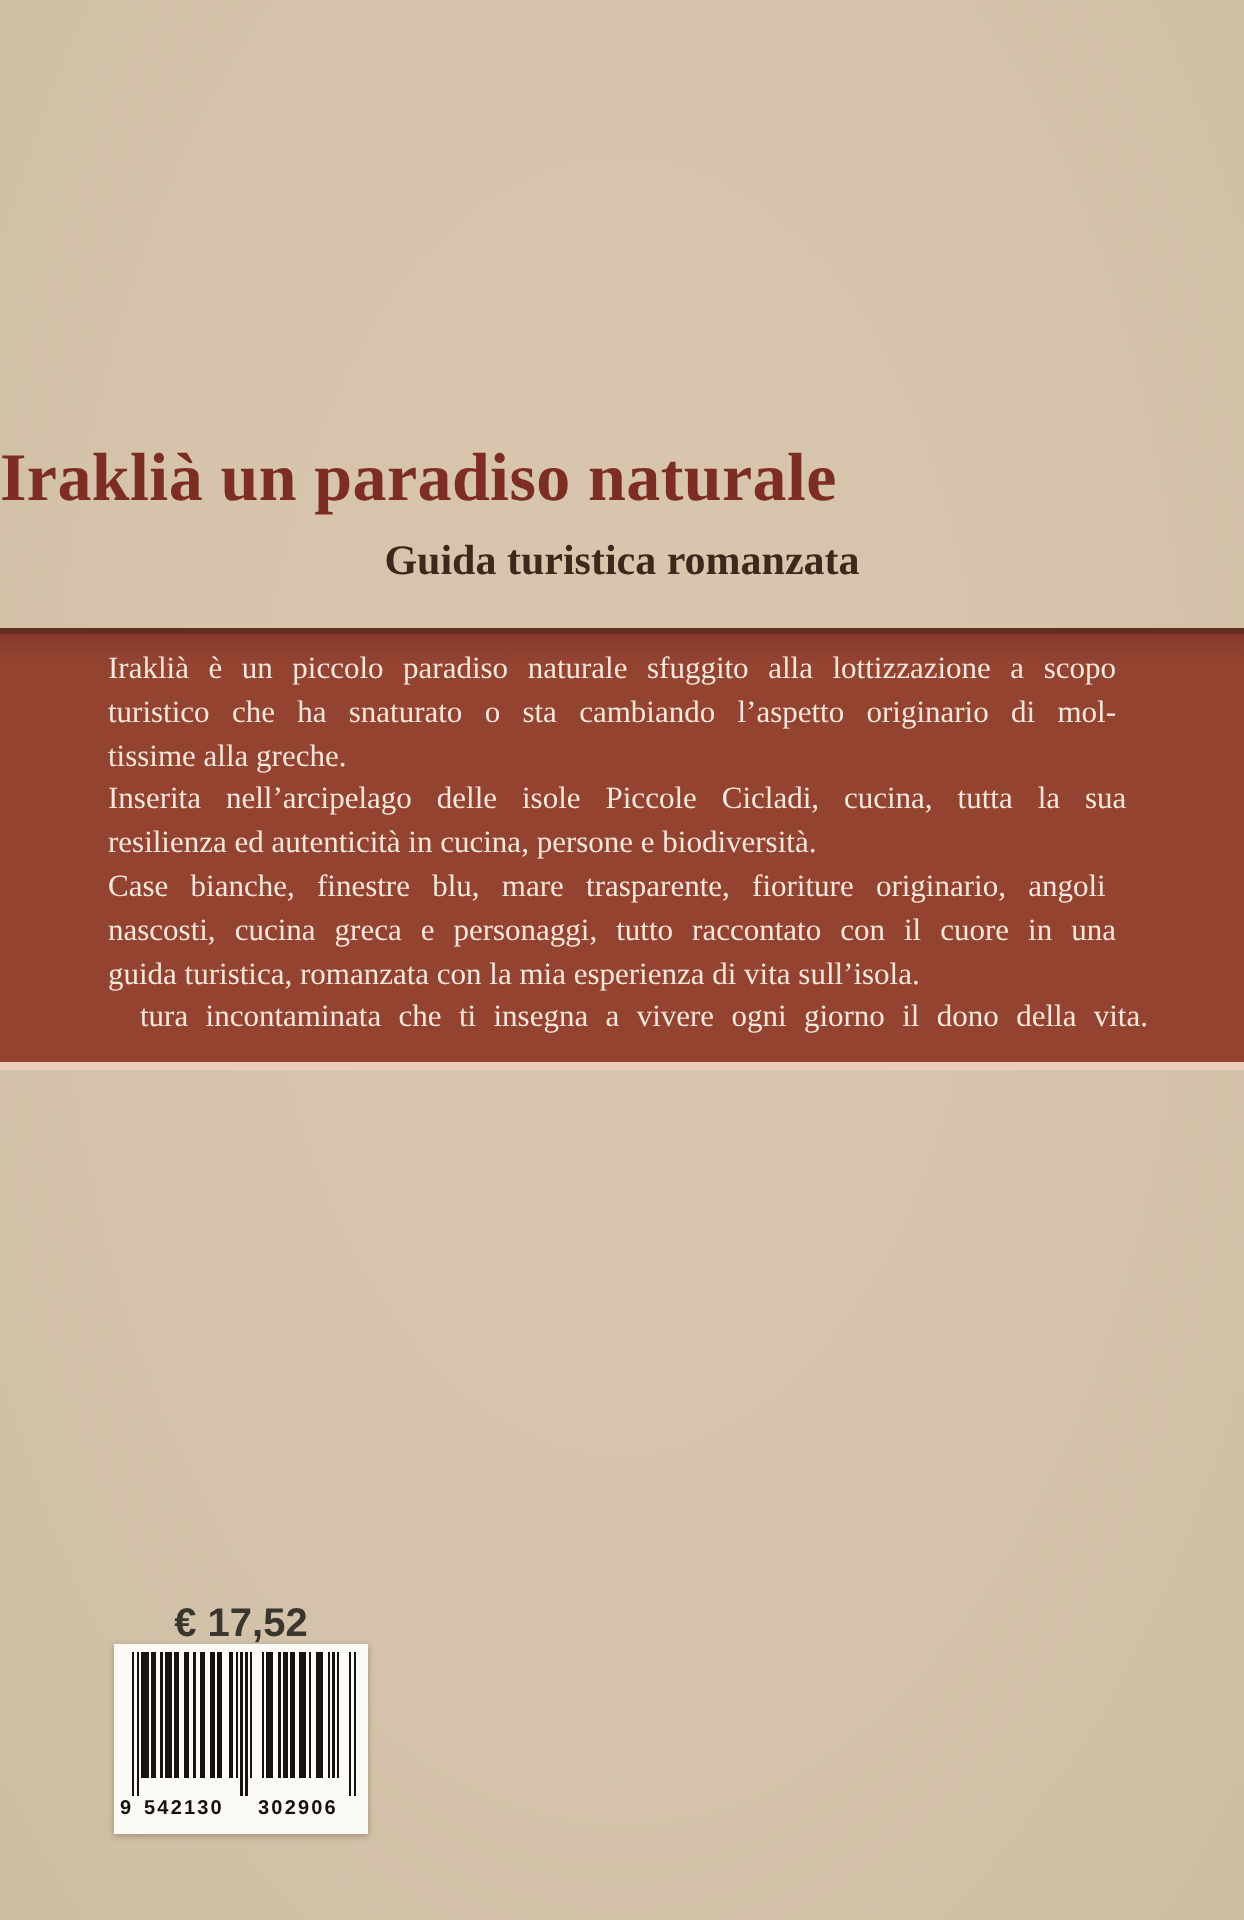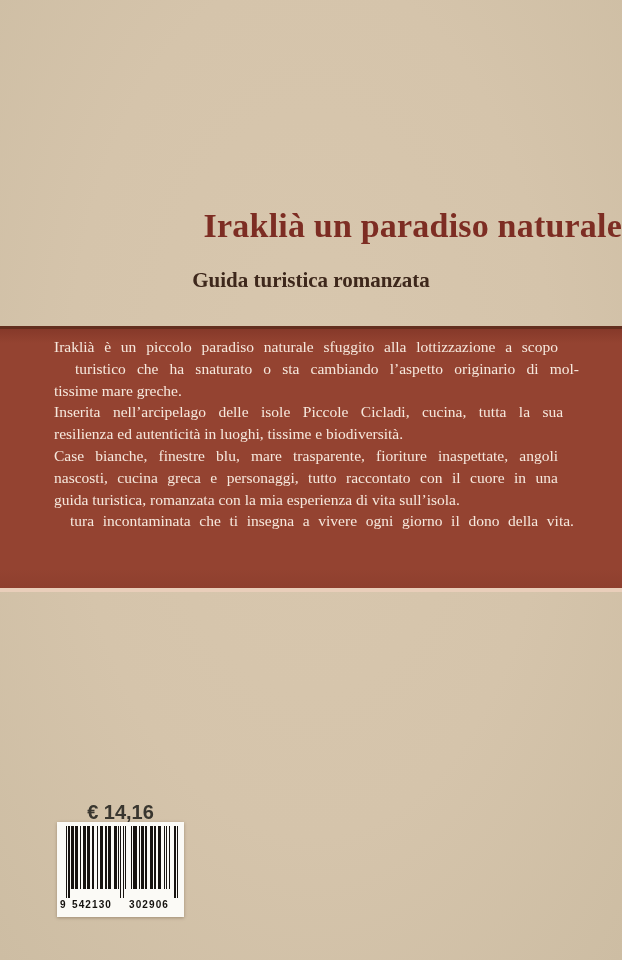--- a/index.html
+++ b/index.html
@@ -2,31 +2,31 @@
 <html style="--panel-color: #944331; --panel-text-color: #f6e8dd; --title-color: #7d2d23; --subtitle-color: #3e281c;"><head>
 <meta charset="utf-8">
 <style>
   html,body{margin:0;padding:0;background:#d5c4ab;}
   .page{
     position:relative;width:622px;height:960px;overflow:hidden;
     background:radial-gradient(ellipse at 50% 42%, #d8c7ae 0%, #d5c4ab 55%, #cdbda3 100%);
     font-family:"Liberation Serif","DejaVu Serif",serif;
   }
   .title{
-    position:absolute;top:206px;left:0;width:100%;margin:0;
-    text-align:right;font-size:34px;line-height:40px;font-weight:700;
+    position:absolute;top:220px;left:0;width:100%;margin:0;
+    text-align:left;font-size:34px;line-height:40px;font-weight:700;
     color:var(--title-color,#7d2d23);letter-spacing:.2px;
   }
   .subtitle{
     position:absolute;top:266px;left:0;width:100%;margin:0;
     text-align:center;font-size:21px;line-height:28px;font-weight:700;
     color:var(--subtitle-color,#3e281c);
   }
   .panel{
-    position:absolute;top:326px;left:0;width:622px;height:266px;box-sizing:border-box;
+    position:absolute;top:314px;left:0;width:622px;height:221px;box-sizing:border-box;
     background:linear-gradient(180deg,#86392a 0px,var(--panel-color,#944331) 14px,
                var(--panel-color,#944331) 240px,#8e3f2e 100%);
     border-top:3px solid #632e1e;
     border-bottom:4px solid #e9ceba;
   }
   .blurb{margin:7px 64px 0 54px;color:var(--panel-text-color,#f6e8dd);font-size:15.5px;}
   .line{height:21.8px;line-height:21.8px;overflow:visible;}
   .line>span{white-space:nowrap;}
   .price{
     position:absolute;left:57px;top:800px;width:127px;margin:0;
@@ -52,32 +52,32 @@
 </head>
 <body style="background: rgb(213, 196, 171);">
 
 <div class="page">
   <h1 class="title">Iraklià un paradiso naturale</h1>
   <h2 class="subtitle">Guida turistica romanzata</h2>
 
   <div class="panel">
     <div class="blurb" id="blurb">
         <div class="line"><span style="word-spacing: 5.89687px;">Iraklià è un piccolo paradiso naturale sfuggito alla lottizzazione a scopo</span></div>
-        <div class="line"><span style="word-spacing: 7.26875px; margin-left: 21px;">turistico che ha snaturato o sta cambiando l’aspetto originario di mol-</span></div>
-        <div class="line"><span>tissime mare greche.</span></div>
+        <div class="line"><span style="word-spacing: 7.26875px;">turistico che ha snaturato o sta cambiando l’aspetto originario di mol-</span></div>
+        <div class="line"><span>tissime alla greche.</span></div>
         <div class="line"><span style="word-spacing: 8.60938px;">Inserita nell’arcipelago delle isole Piccole Cicladi, cucina, tutta la sua</span></div>
-        <div class="line"><span>resilienza ed autenticità in luoghi, tissime e biodiversità.</span></div>
-        <div class="line"><span style="word-spacing: 7.26562px;">Case bianche, finestre blu, mare trasparente, fioriture inaspettate, angoli</span></div>
+        <div class="line"><span>resilienza ed autenticità in cucina, persone e biodiversità.</span></div>
+        <div class="line"><span style="word-spacing: 7.26562px;">Case bianche, finestre blu, mare trasparente, fioriture originario, angoli</span></div>
         <div class="line"><span style="word-spacing: 5.63494px;">nascosti, cucina greca e personaggi, tutto raccontato con il cuore in una</span></div>
         <div class="line"><span>guida turistica, romanzata con la mia esperienza di vita sull’isola.</span></div>
         <div class="line"><span style="word-spacing: 4.80339px; margin-left: 16px;">tura incontaminata che ti insegna a vivere ogni giorno il dono della vita.</span></div>
       </div>
   </div>
 
-  <p class="price">€ 14,16</p>
+  <p class="price">€ 17,52</p>
 
   <div class="barcode">
     <svg id="barcode-svg" viewBox="0 0 95 74" preserveAspectRatio="none" shape-rendering="crispEdges">
         <rect x="0" y="0" width="1" height="72"></rect>
         <rect x="2" y="0" width="1" height="72"></rect>
         <rect x="4" y="0" width="1" height="63"></rect>
         <rect x="5" y="0" width="1" height="63"></rect>
         <rect x="6" y="0" width="1" height="63"></rect>
         <rect x="8" y="0" width="1" height="63"></rect>
         <rect x="9" y="0" width="1" height="63"></rect>

